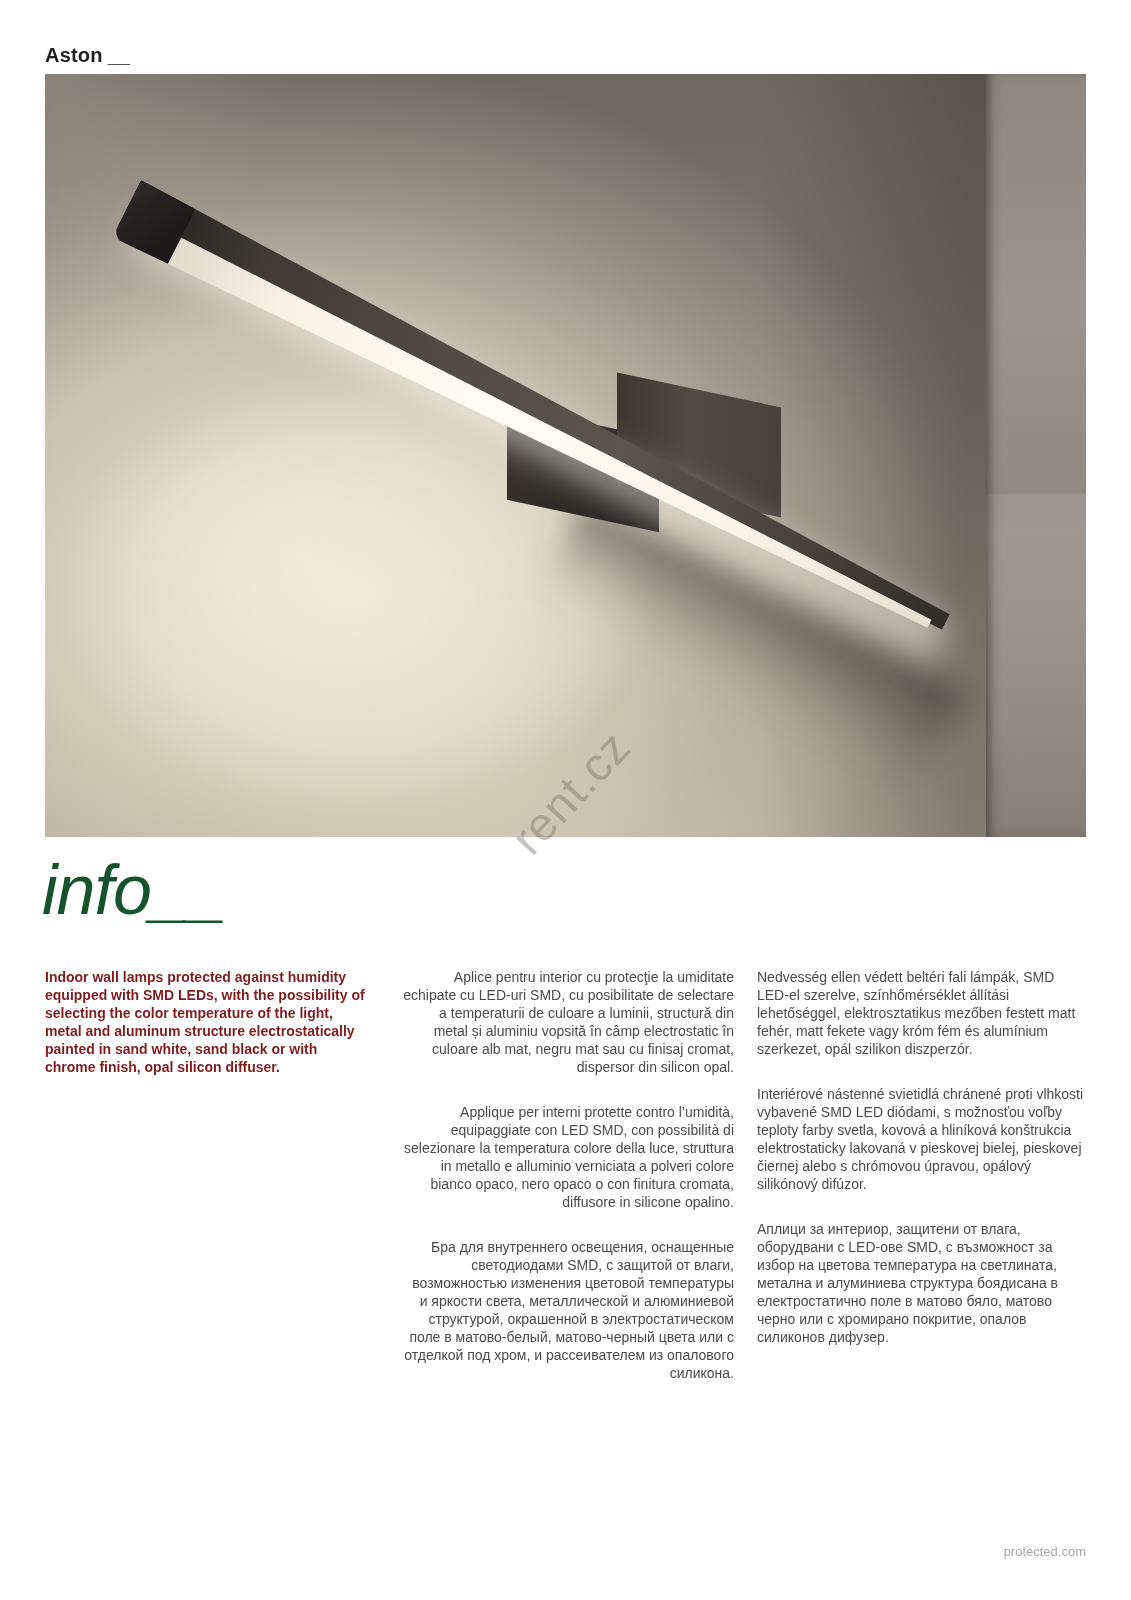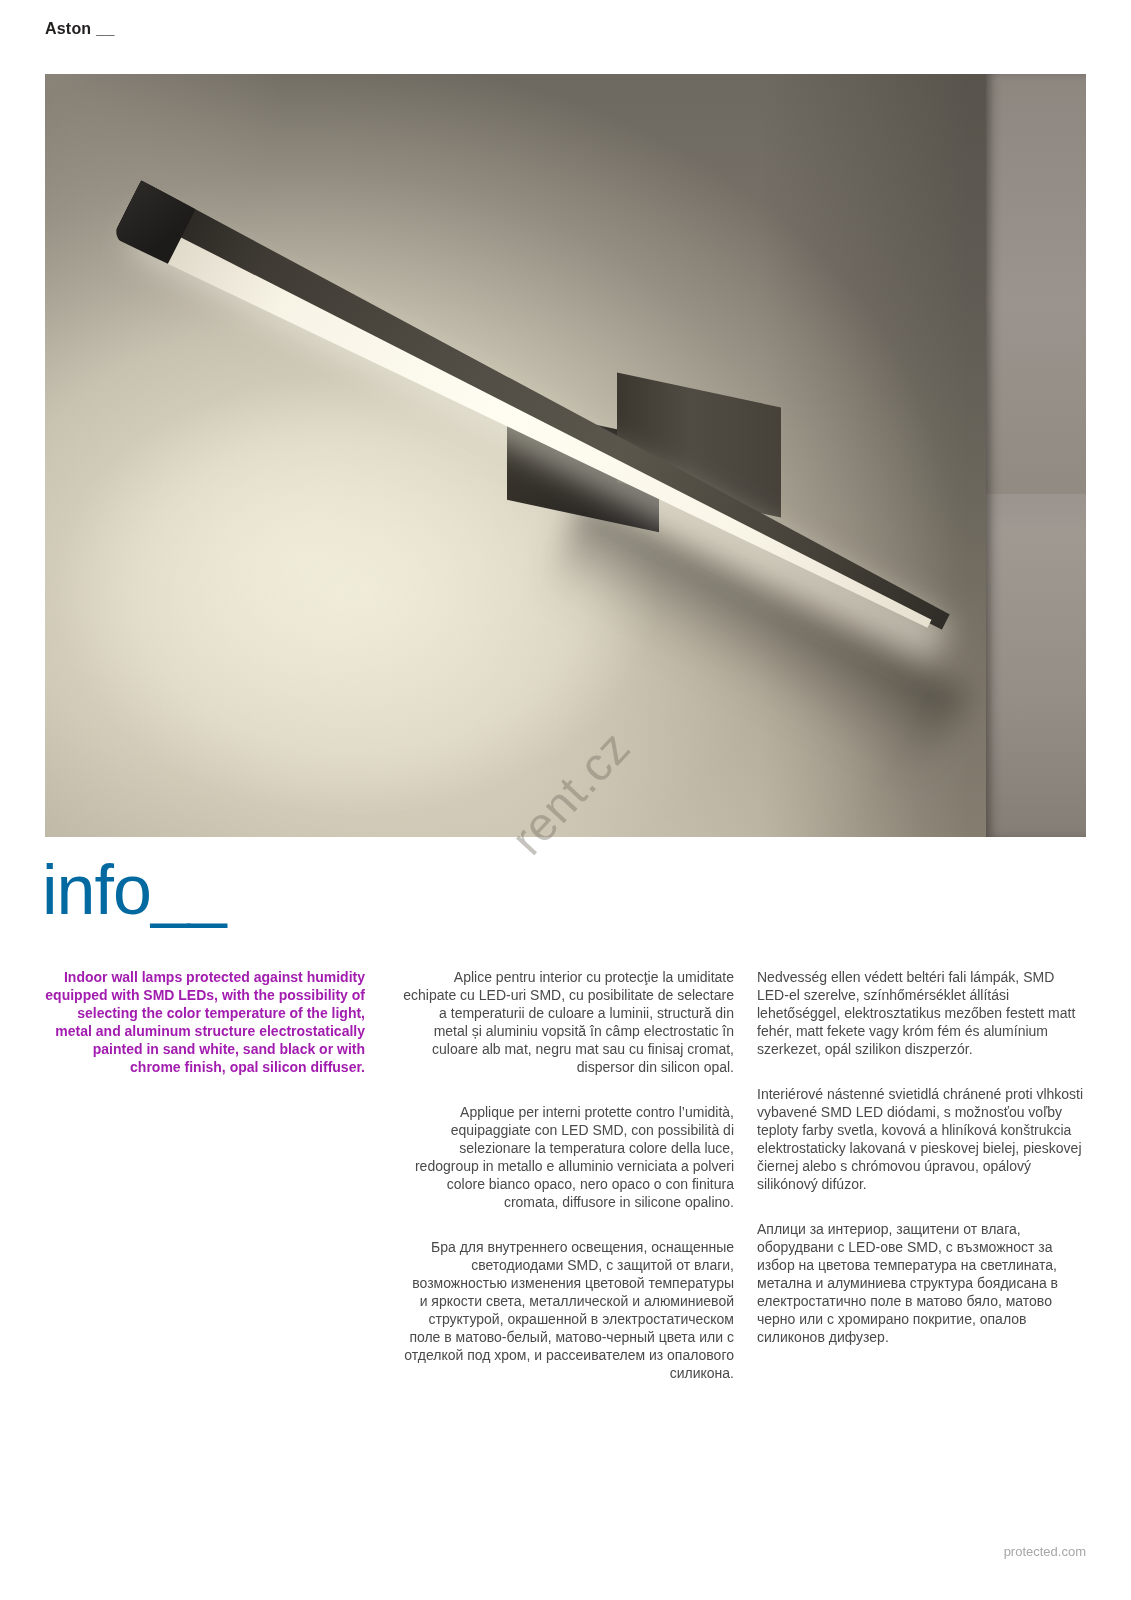--- a/index.html
+++ b/index.html
@@ -3,21 +3,21 @@
 <meta charset="utf-8">
 <style>
   html,body{margin:0;padding:0;background:#e8e8e8;}
   .page{
     position:relative;width:1131px;height:1600px;background:#ffffff;
     font-family:"Liberation Sans","DejaVu Sans",sans-serif;
     margin:0 auto;overflow:hidden;
   }
   
   .header-title{
-    position:absolute;left:45px;top:20px;font-size:16px;font-weight:700;
+    position:absolute;left:45px;top:44px;font-size:20px;font-weight:700;
     color:#232020;letter-spacing:.2px;
   }
   .header-title .suffix{margin-left:5px;font-weight:700;}
   
   .photo{
     position:absolute;left:45px;top:74px;width:1041px;height:763px;overflow:hidden;
     background:#7b756a;
   }
   .main-wall{
     position:absolute;left:0;top:0;bottom:0;width:941px;
@@ -84,28 +84,28 @@
   }
   .watermark{
     position:absolute;left:425px;top:682px;width:290px;height:220px;z-index:6;
     display:flex;align-items:center;justify-content:center;
     transform:rotate(-47deg);
     font-size:47px;color:rgba(120,113,101,.42);letter-spacing:1px;white-space:nowrap;
   }
   
   .info-heading{
     position:absolute;left:42px;top:852px;font-size:70px;font-weight:200;
-    color:#0369a1;letter-spacing:-1px;line-height:1.1;
+    color:#14532d;letter-spacing:-1px;line-height:1.1;font-style:italic;
   }
   .info-heading .suffix{letter-spacing:-2px;}
   
   .col{position:absolute;top:968px;font-size:14px;line-height:18px;color:#4b4949;}
   .col p{margin:0 0 27px 0;}
   .col-1{left:45px;width:320px;}
-  .col-1 p{font-weight:700;color:#a21caf;text-align:right;}
+  .col-1 p{font-weight:700;color:#7f1d1d;}
   .col-2{left:402px;width:332px;text-align:right;}
   .col-3{left:757px;width:332px;}
   
   .footer-page-number{
     position:absolute;left:41px;top:1596px;font-size:23px;color:#7f1d1d;letter-spacing:.3px;
   }
   .footer-website{
     position:absolute;right:45px;top:1544px;font-size:13px;color:#a7a7a9;
   }
 </style>
@@ -140,21 +140,21 @@
   <div class="info-heading">
     <span>info</span><span class="suffix">__</span>
   </div>
 
   <div class="col col-1">
     <p>Indoor wall lamps protected against humidity equipped with SMD LEDs, with the possibility of selecting the color temperature of the light, metal and aluminum structure electrostatically painted in sand white, sand black or with chrome finish, opal silicon diffuser.</p>
   </div>
 
   <div class="col col-2">
     <p>Aplice pentru interior cu protecţie la umiditate echipate cu LED-uri SMD, cu posibilitate de selectare a temperaturii de culoare a luminii, structură din metal și aluminiu vopsită în câmp electrostatic în culoare alb mat, negru mat sau cu finisaj cromat, dispersor din silicon opal.</p>
-    <p>Applique per interni protette contro l’umidità, equipaggiate con LED SMD, con possibilità di selezionare la temperatura colore della luce, redogroup in metallo e alluminio verniciata a polveri colore bianco opaco, nero opaco o con finitura cromata, diffusore in silicone opalino.</p>
+    <p>Applique per interni protette contro l’umidità, equipaggiate con LED SMD, con possibilità di selezionare la temperatura colore della luce, struttura in metallo e alluminio verniciata a polveri colore bianco opaco, nero opaco o con finitura cromata, diffusore in silicone opalino.</p>
     <p>Бра для внутреннего освещения, оснащенные светодиодами SMD, с защитой от влаги, возможностью изменения цветовой температуры и яркости света, металлической и алюминиевой структурой, окрашенной в электростатическом поле в матово-белый, матово-черный цвета или с отделкой под хром, и рассеивателем из опалового силикона.</p>
   </div>
 
   <div class="col col-3">
     <p>Nedvesség ellen védett beltéri fali lámpák, SMD LED-el szerelve, színhőmérséklet állítási lehetőséggel, elektrosztatikus mezőben festett matt fehér, matt fekete vagy króm fém és alumínium szerkezet, opál szilikon diszperzór.</p>
     <p>Interiérové nástenné svietidlá chránené proti vlhkosti vybavené SMD LED diódami, s možnosťou voľby teploty farby svetla, kovová a hliníková konštrukcia elektrostaticky lakovaná v pieskovej bielej, pieskovej čiernej alebo s chrómovou úpravou, opálový silikónový difúzor.</p>
     <p>Аплици за интериор, защитени от влага, оборудвани с LED-ове SMD, с възможност за избор на цветова температура на светлината, метална и алуминиева структура боядисана в електростатично поле в матово бяло, матово черно или с хромирано покритие, опалов силиконов дифузер.</p>
   </div>
 
   <div class="footer-page-number">728</div>

